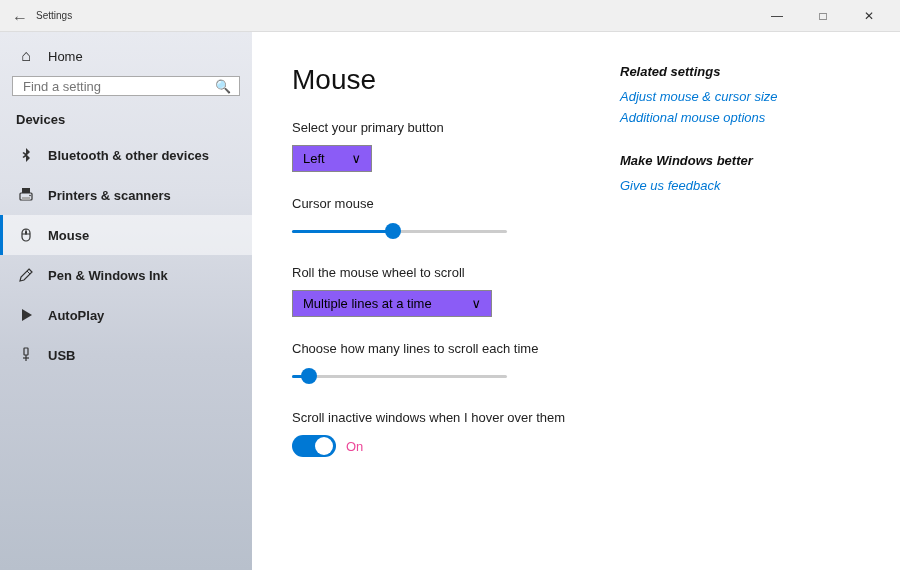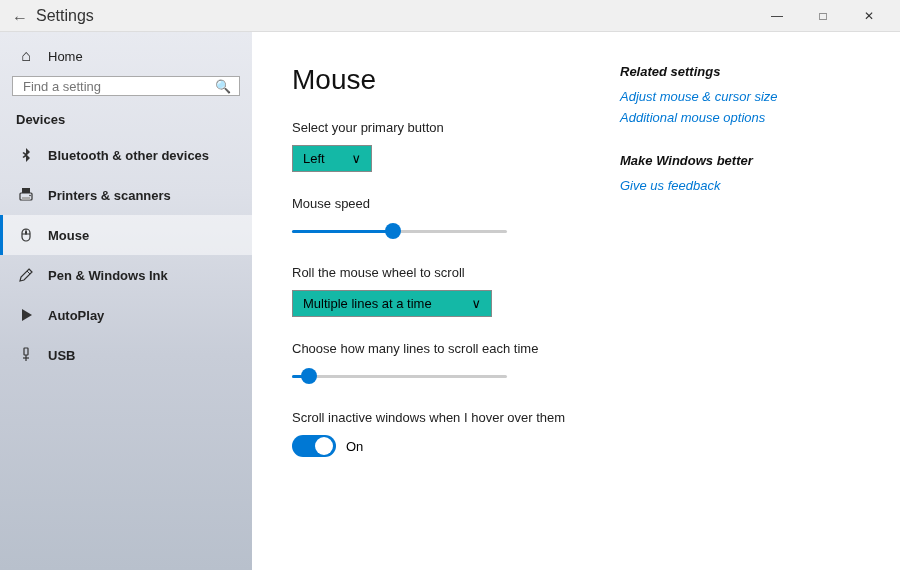--- a/index.html
+++ b/index.html
@@ -24,21 +24,21 @@
       padding: 0 8px 0 12px;
       border-bottom: 1px solid #ddd;
       flex-shrink: 0;
     }
     .titlebar-left {
       display: flex;
       align-items: center;
       gap: 8px;
     }
     .titlebar-title {
-      font-size: 16px;
+      font-size: 10px;
       color: #333;
     }
     .titlebar-controls {
       display: flex;
       gap: 0;
     }
     .titlebar-btn {
       width: 46px;
       height: 32px;
       border: none;
@@ -162,21 +162,21 @@
       margin-bottom: 10px;
     }
 
     
     .dropdown {
       display: inline-flex;
       align-items: center;
       gap: 8px;
       border: 1px solid #888;
       padding: 5px 10px;
-      background: #14b8a6;
+      background: #8b5cf6;
       cursor: pointer;
       font-size: 13px;
       min-width: 80px;
       justify-content: space-between;
     }
 
     
     .slider-container {
       width: 215px;
       position: relative;
@@ -230,21 +230,21 @@
       height: 18px;
       background: #fff;
       border-radius: 50%;
       position: absolute;
       top: 2px;
       right: 3px;
       transition: right 0.2s;
     }
     .toggle-label {
       font-size: 13px;
-      color: #000000;
+      color: #ec4899;
     }
 
     
     .content-right {
       width: 240px;
       flex-shrink: 0;
       font-style: italic;
     }
     .right-section {
       margin-bottom: 28px;
@@ -366,21 +366,21 @@
 
       <div class="setting-group">
         <div class="setting-label">Select your primary button</div>
         <div class="dropdown">
           <span>Left</span>
           <span>∨</span>
         </div>
       </div>
 
       <div class="setting-group">
-        <div class="setting-label">Mouse speed</div>
+        <div class="setting-label">Cursor mouse</div>
         <div class="slider-container">
           <div class="slider-track">
             <div class="slider-fill" style="width: 47%"></div>
             <div class="slider-thumb" style="left: 47%"></div>
           </div>
         </div>
       </div>
 
       <div class="setting-group">
         <div class="setting-label">Roll the mouse wheel to scroll</div>

